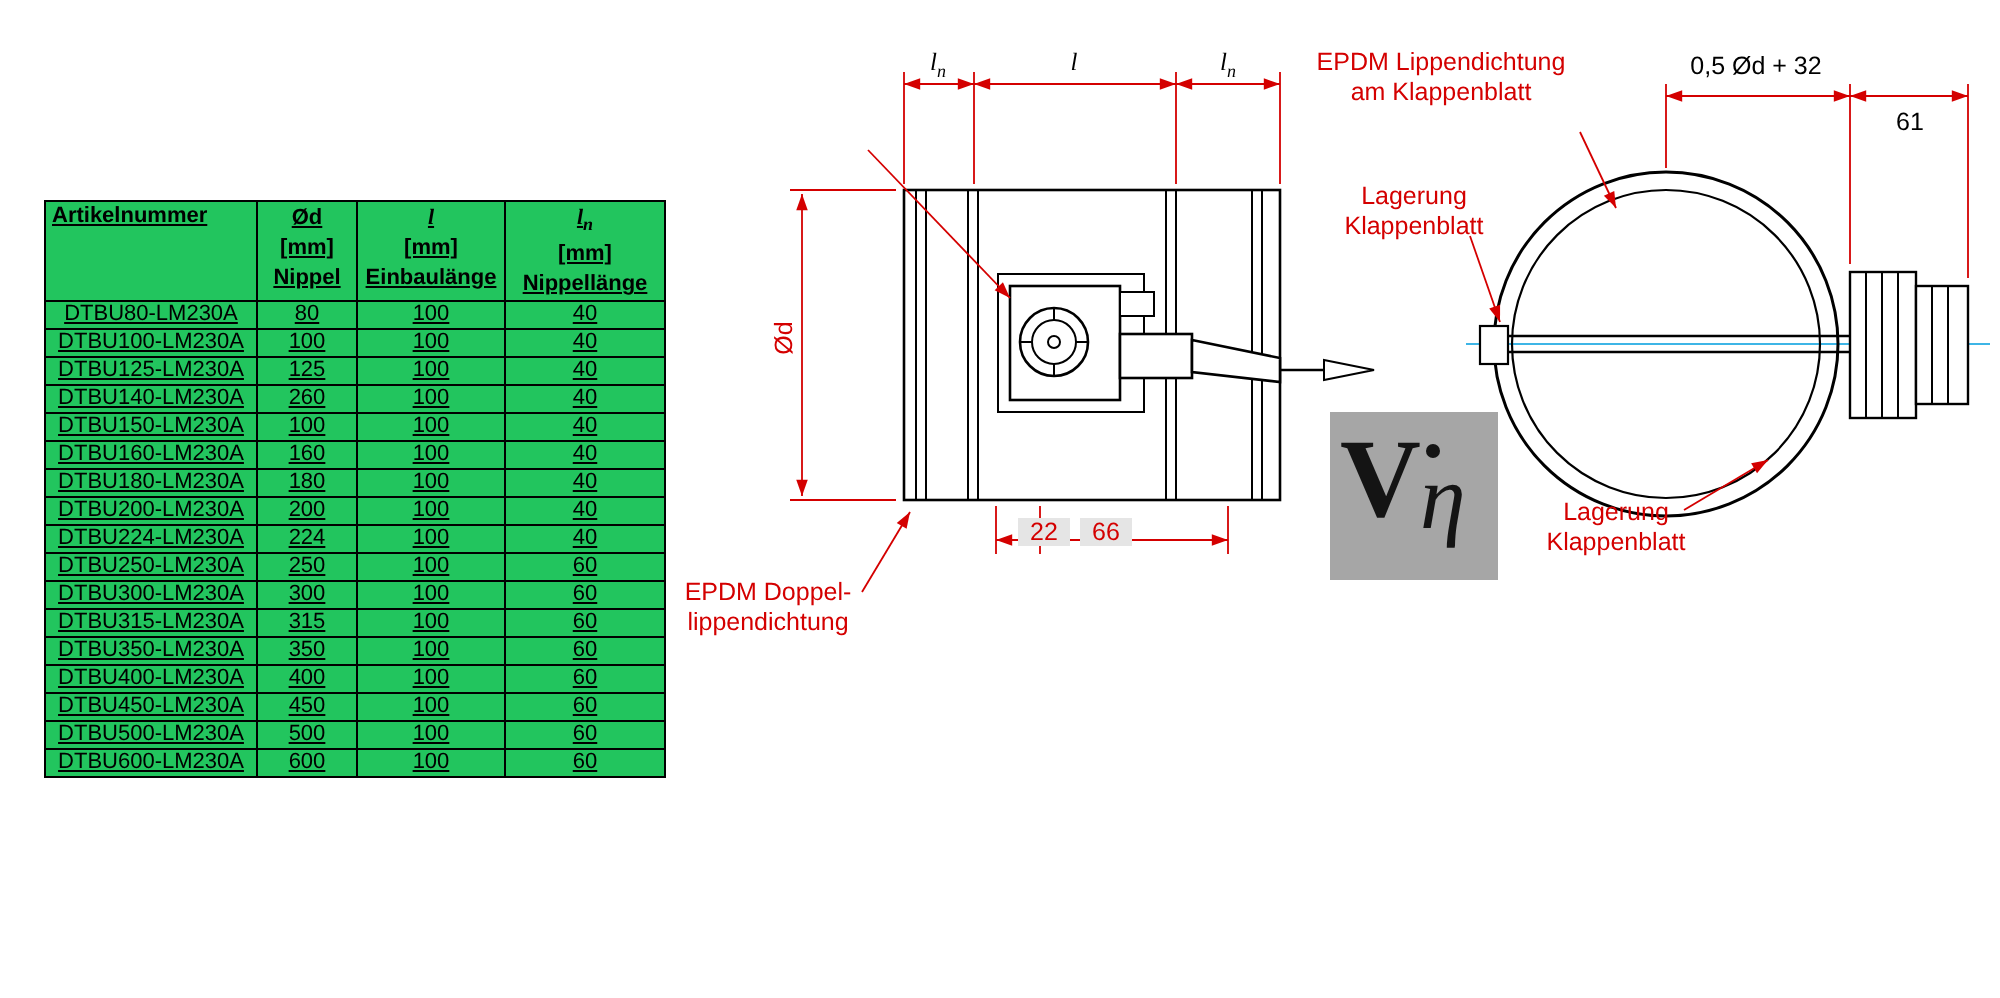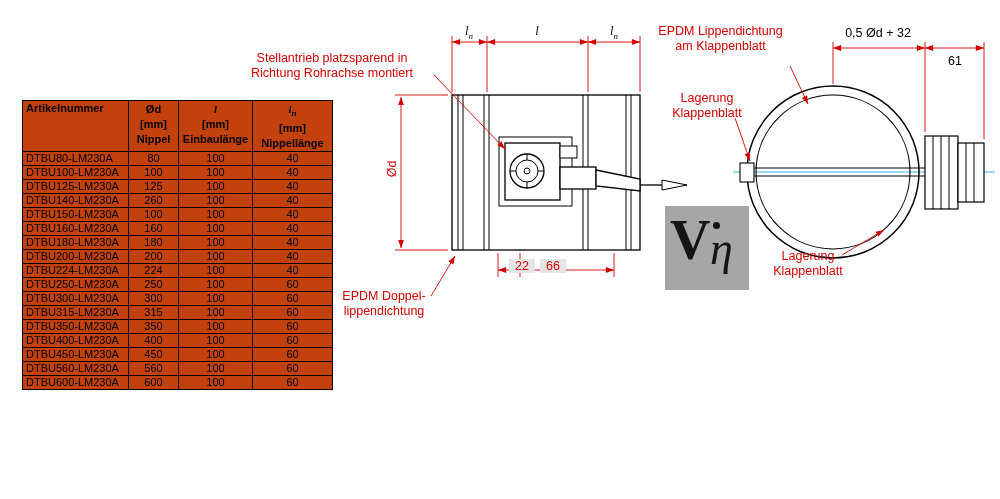--- a/index.html
+++ b/index.html
@@ -1,29 +1,29 @@
 <!DOCTYPE html>
 <html lang="de"><head>
 <meta charset="utf-8">
 <style>
   * { margin:0; padding:0; box-sizing:border-box; }
   body { background:#fff; font-family:"Liberation Sans", sans-serif; }
   .stage { position:relative; width:1000px; height:499px; background:#fff; overflow:hidden; }
   svg.art { position:absolute; left:0; top:0; }
 
   
-  table.spec { position:absolute; left:22px; top:100px; border-collapse:collapse; background:#c2410c; color:#000; font-size:11px; }
+  table.spec { position:absolute; left:22px; top:100px; border-collapse:collapse; background:#22c55e; color:#000; font-size:11px;text-decoration:underline; }
   .spec th, .spec td { border:1px solid #000; padding:0 3px; height:14px; line-height:13px; text-align:center; white-space:nowrap; }
   .spec thead th { font-weight:bold; vertical-align:top; padding-top:1px; }
   .spec thead th div { line-height:15px; }
   .spec th.c1 { text-align:left; width:106px; vertical-align:top; }
   .spec th.c2 { width:50px; }
   .spec th.c3 { width:74px; }
   .spec th.c4 { width:80px; }
-  .spec td.a { text-align:left; }
+  .spec td.a { text-align:center; }
 
   .sym { font-family:"Liberation Serif", serif; font-style:italic; }
   sub { font-size:9px; }
 
   
   .ann { position:absolute; color:#d40000; font-size:12.5px; line-height:1.18; text-align:center; }
 
   
   .dim { position:absolute; color:#000; font-size:12.5px; text-align:center; }
   .dim.red { color:#d40000; }
@@ -237,38 +237,34 @@
           <td>100</td>
           <td>60</td>
         </tr>
       <tr>
           <td class="a">DTBU450-LM230A</td>
           <td>450</td>
           <td>100</td>
           <td>60</td>
         </tr>
       <tr>
-          <td class="a">DTBU560-LM230A</td>
-          <td>560</td>
+          <td class="a">DTBU500-LM230A</td>
+          <td>500</td>
           <td>100</td>
           <td>60</td>
         </tr>
       <tr>
           <td class="a">DTBU600-LM230A</td>
           <td>600</td>
           <td>100</td>
           <td>60</td>
         </tr>
     </tbody>
   </table>
 
-  <div class="ann" style="left:228px; top:51px; width:208px;">
-    <div>Stellantrieb platzsparend in</div>
-    <div>Richtung Rohrachse montiert</div>
-  </div>
   <div class="ann" style="left:333px; top:289px; width:102px;">
     <div>EPDM Doppel-</div>
     <div>lippendichtung</div>
   </div>
   <div class="ann" style="left:648px; top:24px; width:145px;">
     <div>EPDM Lippendichtung</div>
     <div>am Klappenblatt</div>
   </div>
   <div class="ann" style="left:666px; top:91px; width:82px;">
     <div>Lagerung</div>

